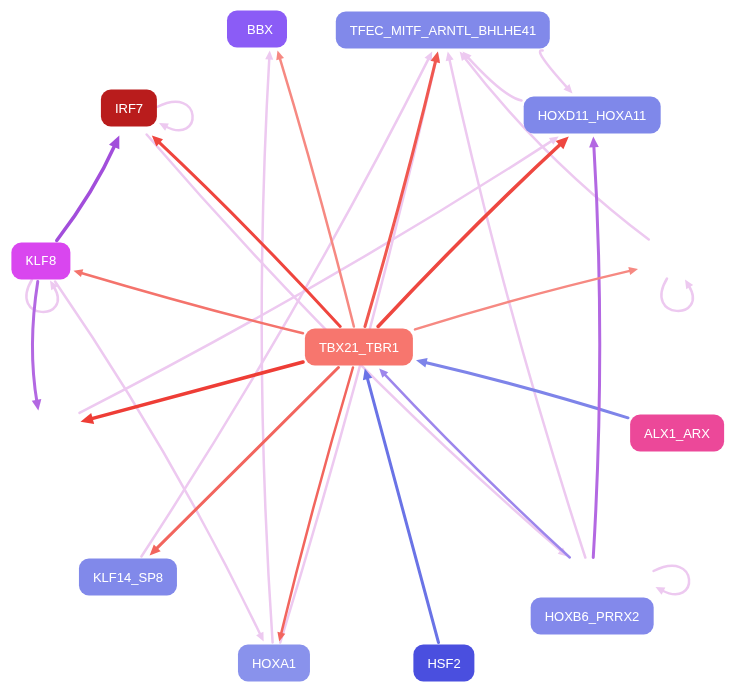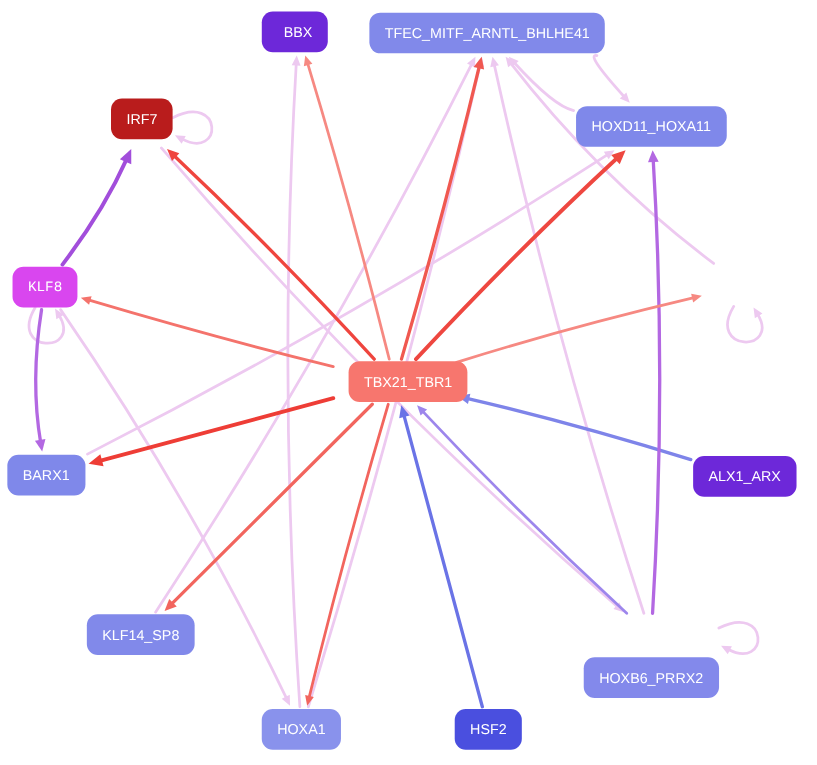--- a/index.html
+++ b/index.html
@@ -84,26 +84,25 @@
       <path d="M 352.94476696249984 367.5 Q 312.63730102096247 503.96098286956266 280.71053428718955 635.3780712095883" fill="none" stroke="#f2655e" stroke-width="2.5" stroke-linecap="round"></path>
       <polygon points="279.22325896461865,641.5 277.41241234588387,631.7982818777591 285.28346364784176,633.710493006779" fill="#f2655e"></polygon>
       <path d="M 303 333.30523813827034 Q 198.95575224556134 307.8612882082732 79.53980716852207 272.4337400540355" fill="none" stroke="#f4736c" stroke-width="2.5" stroke-linecap="round"></path>
       <polygon points="73.5,270.64188923237947 83.28020005466756,269.31894294069536 80.9763918553955,277.0844093002237" fill="#f4736c"></polygon>
       <path d="M 353.8585835066308 326.5 Q 318.85511190378685 186.93317658008414 279.3416118424184 56.52929005201915" fill="none" stroke="#f68982" stroke-width="2.5" stroke-linecap="round"></path>
       <polygon points="277.5146850599164,50.5 284.0005526397887,57.93881857127611 276.2486082871926,60.287724434492894" fill="#f68982"></polygon>
       <path d="M 415 329.4104073787166 Q 515.9120309251058 297.7139517615924 631.8678665720205 270.39676598345955" fill="none" stroke="#f68982" stroke-width="2.5" stroke-linecap="round"></path>
       <polygon points="638,268.95214159578757 630.1684964949613,274.95797649616287 628.3111222822401,267.07380494590353" fill="#f68982"></polygon>
     </svg>
   <div id="nodes-layer">
-      <div class="node" style="left: 268px; top: 29px; background: #6d28d9; color: rgb(255, 255, 255); padding-left: 20px;">BBX</div>
+      <div class="node" style="left: 257px; top: 29px; background: #8b5cf6; color: rgb(255, 255, 255); padding-left: 20px;">BBX</div>
       <div class="node" style="left: 443px; top: 30px; background: rgb(129, 137, 234); color: rgb(255, 255, 255); text-align: center;">TFEC_MITF_ARNTL_BHLHE41</div>
       <div class="node" style="left: 129px; top: 108px; background: #b91c1c; color: rgb(255, 255, 255); text-align: right;">IRF7</div>
       <div class="node" style="left: 592px; top: 115px; background: rgb(127, 136, 234); color: rgb(255, 255, 255);">HOXD11_HOXA11</div>
       <div class="node" style="left: 41px; top: 261px; background: #d946ef; color: rgb(255, 255, 255); font-family: Liberation Mono, monospace;">KLF8</div>
-      <div class="node" style="left: 359px; top: 347px; background: rgb(247, 118, 110); color: rgb(255, 255, 255); margin-left: 12px;">TBX21_TBR1</div>
-      <div class="node" style="left: 42px; top: 432px; background: rgb(127, 136, 234); color: rgb(255, 255, 255);">BARX1</div>
-      <div class="node" style="left: 677px; top: 433px; background: #6d28d9; color: rgb(255, 255, 255);">ALX1_ARX</div>
+      <div class="node" style="left: 359px; top: 347px; background: rgb(247, 118, 110); color: rgb(255, 255, 255);">TBX21_TBR1</div>
+      <div class="node" style="left: 677px; top: 433px; background: #ec4899; color: rgb(255, 255, 255);">ALX1_ARX</div>
       <div class="node" style="left: 128px; top: 577px; background: rgb(129, 137, 234); color: rgb(255, 255, 255);">KLF14_SP8</div>
       <div class="node" style="left: 592px; top: 578px; background: rgb(131, 137, 235); color: rgb(255, 255, 255); margin-top: 38px;">HOXB6_PRRX2</div>
       <div class="node" style="left: 274px; top: 663px; background: rgb(137, 146, 236); color: rgb(255, 255, 255);">HOXA1</div>
       <div class="node" style="left: 444px; top: 663px; background: rgb(74, 79, 223); color: rgb(255, 255, 255);">HSF2</div>
     </div>
 </div>
 
 </body></html>

